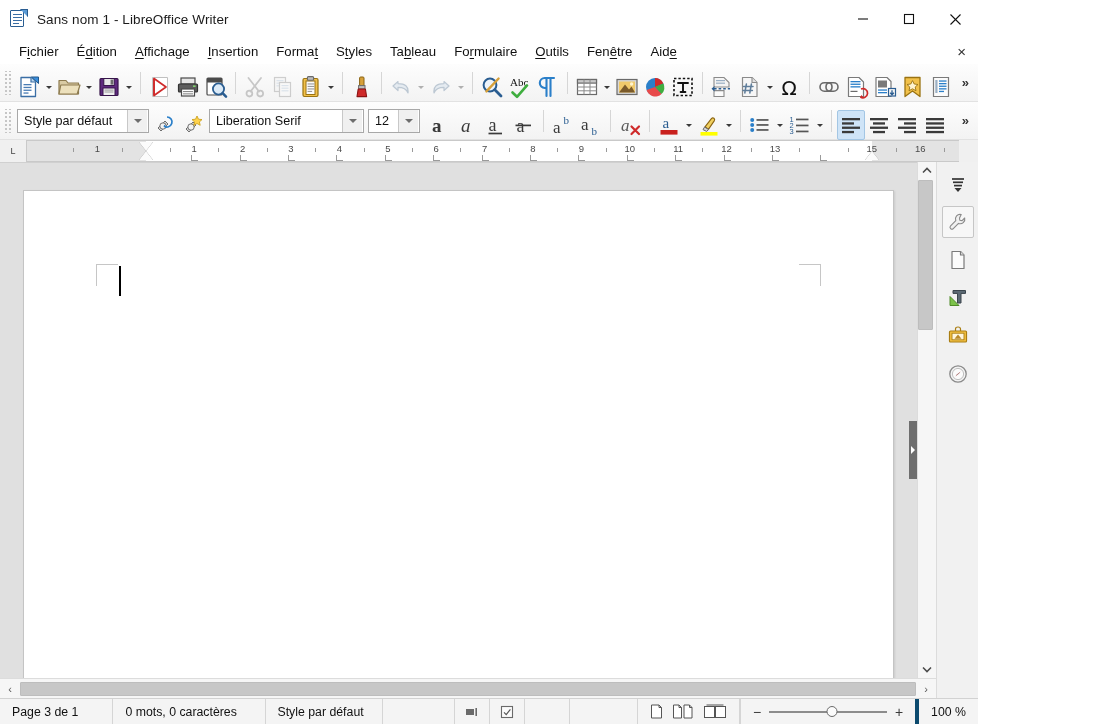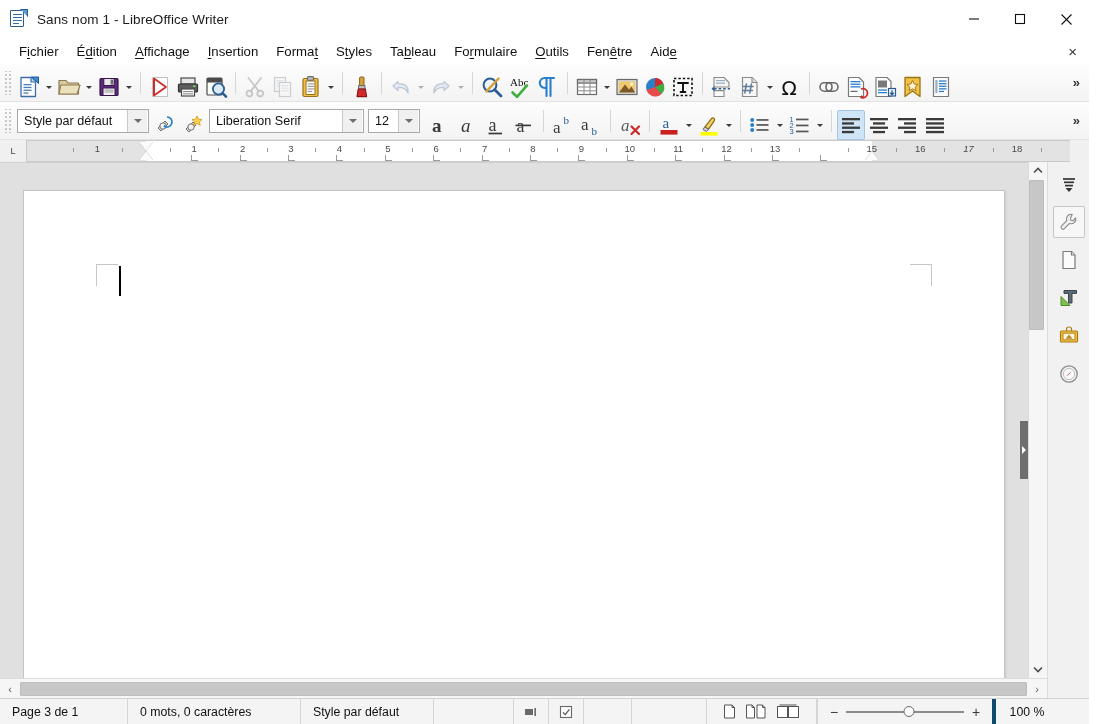--- a/index.html
+++ b/index.html
@@ -3,21 +3,21 @@
 <meta charset="utf-8">
 <style>
   * { box-sizing: border-box; margin:0; padding:0; }
   html,body{ width:1105px; height:724px; overflow:hidden; }
   body{
     font-family:"Liberation Sans", sans-serif;
     font-size:12.5px;
     color:#000;
     background:#ffffff;
   }
-  #app{ width:1089px; height:724px; display:flex; flex-direction:column; background:#fdfdfd; }
+  #app{ width:978px; height:724px; display:flex; flex-direction:column; background:#fdfdfd; }
 
   
   .titlebar{
     height:38px; min-height:38px; display:flex; align-items:center;
     background:#ffffff; padding-left:9px;
   }
   .title-icon{ width:19px; height:20px; position:relative; margin-right:9px; flex:none; }
   .title-icon .doc{
     position:absolute; left:1px; top:1px; width:14px; height:17px;
     background:#fff; border:1.4px solid #2a5d91; border-radius:1px;

